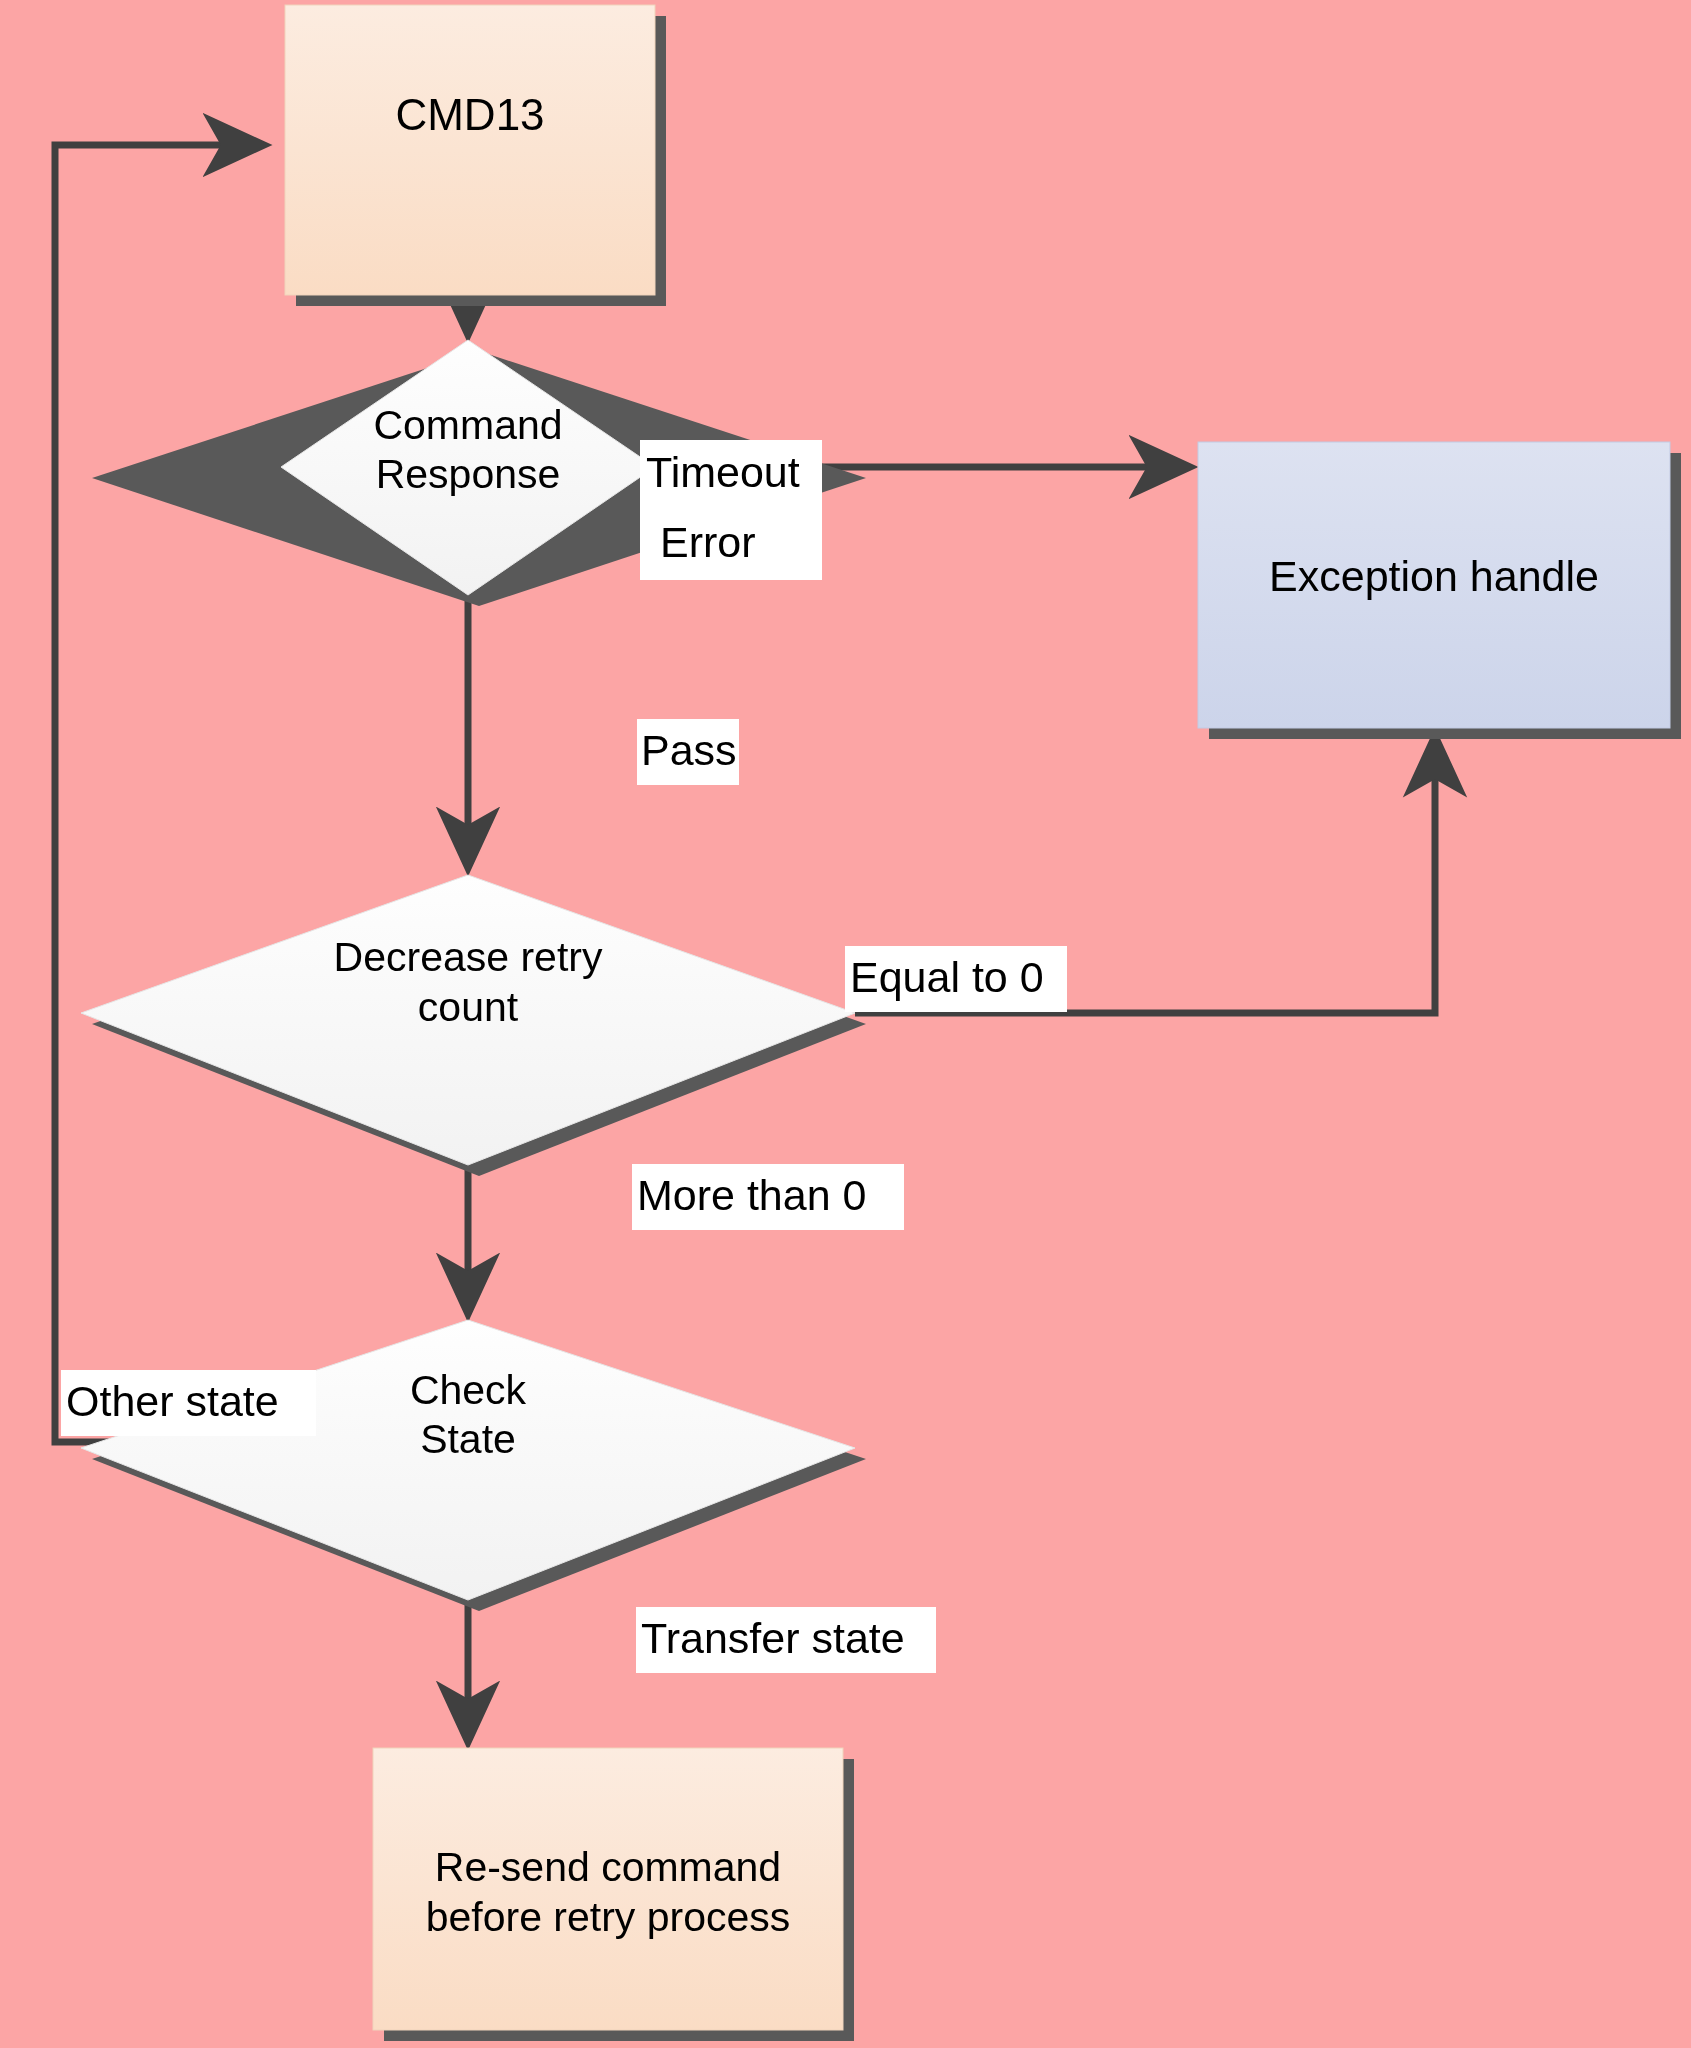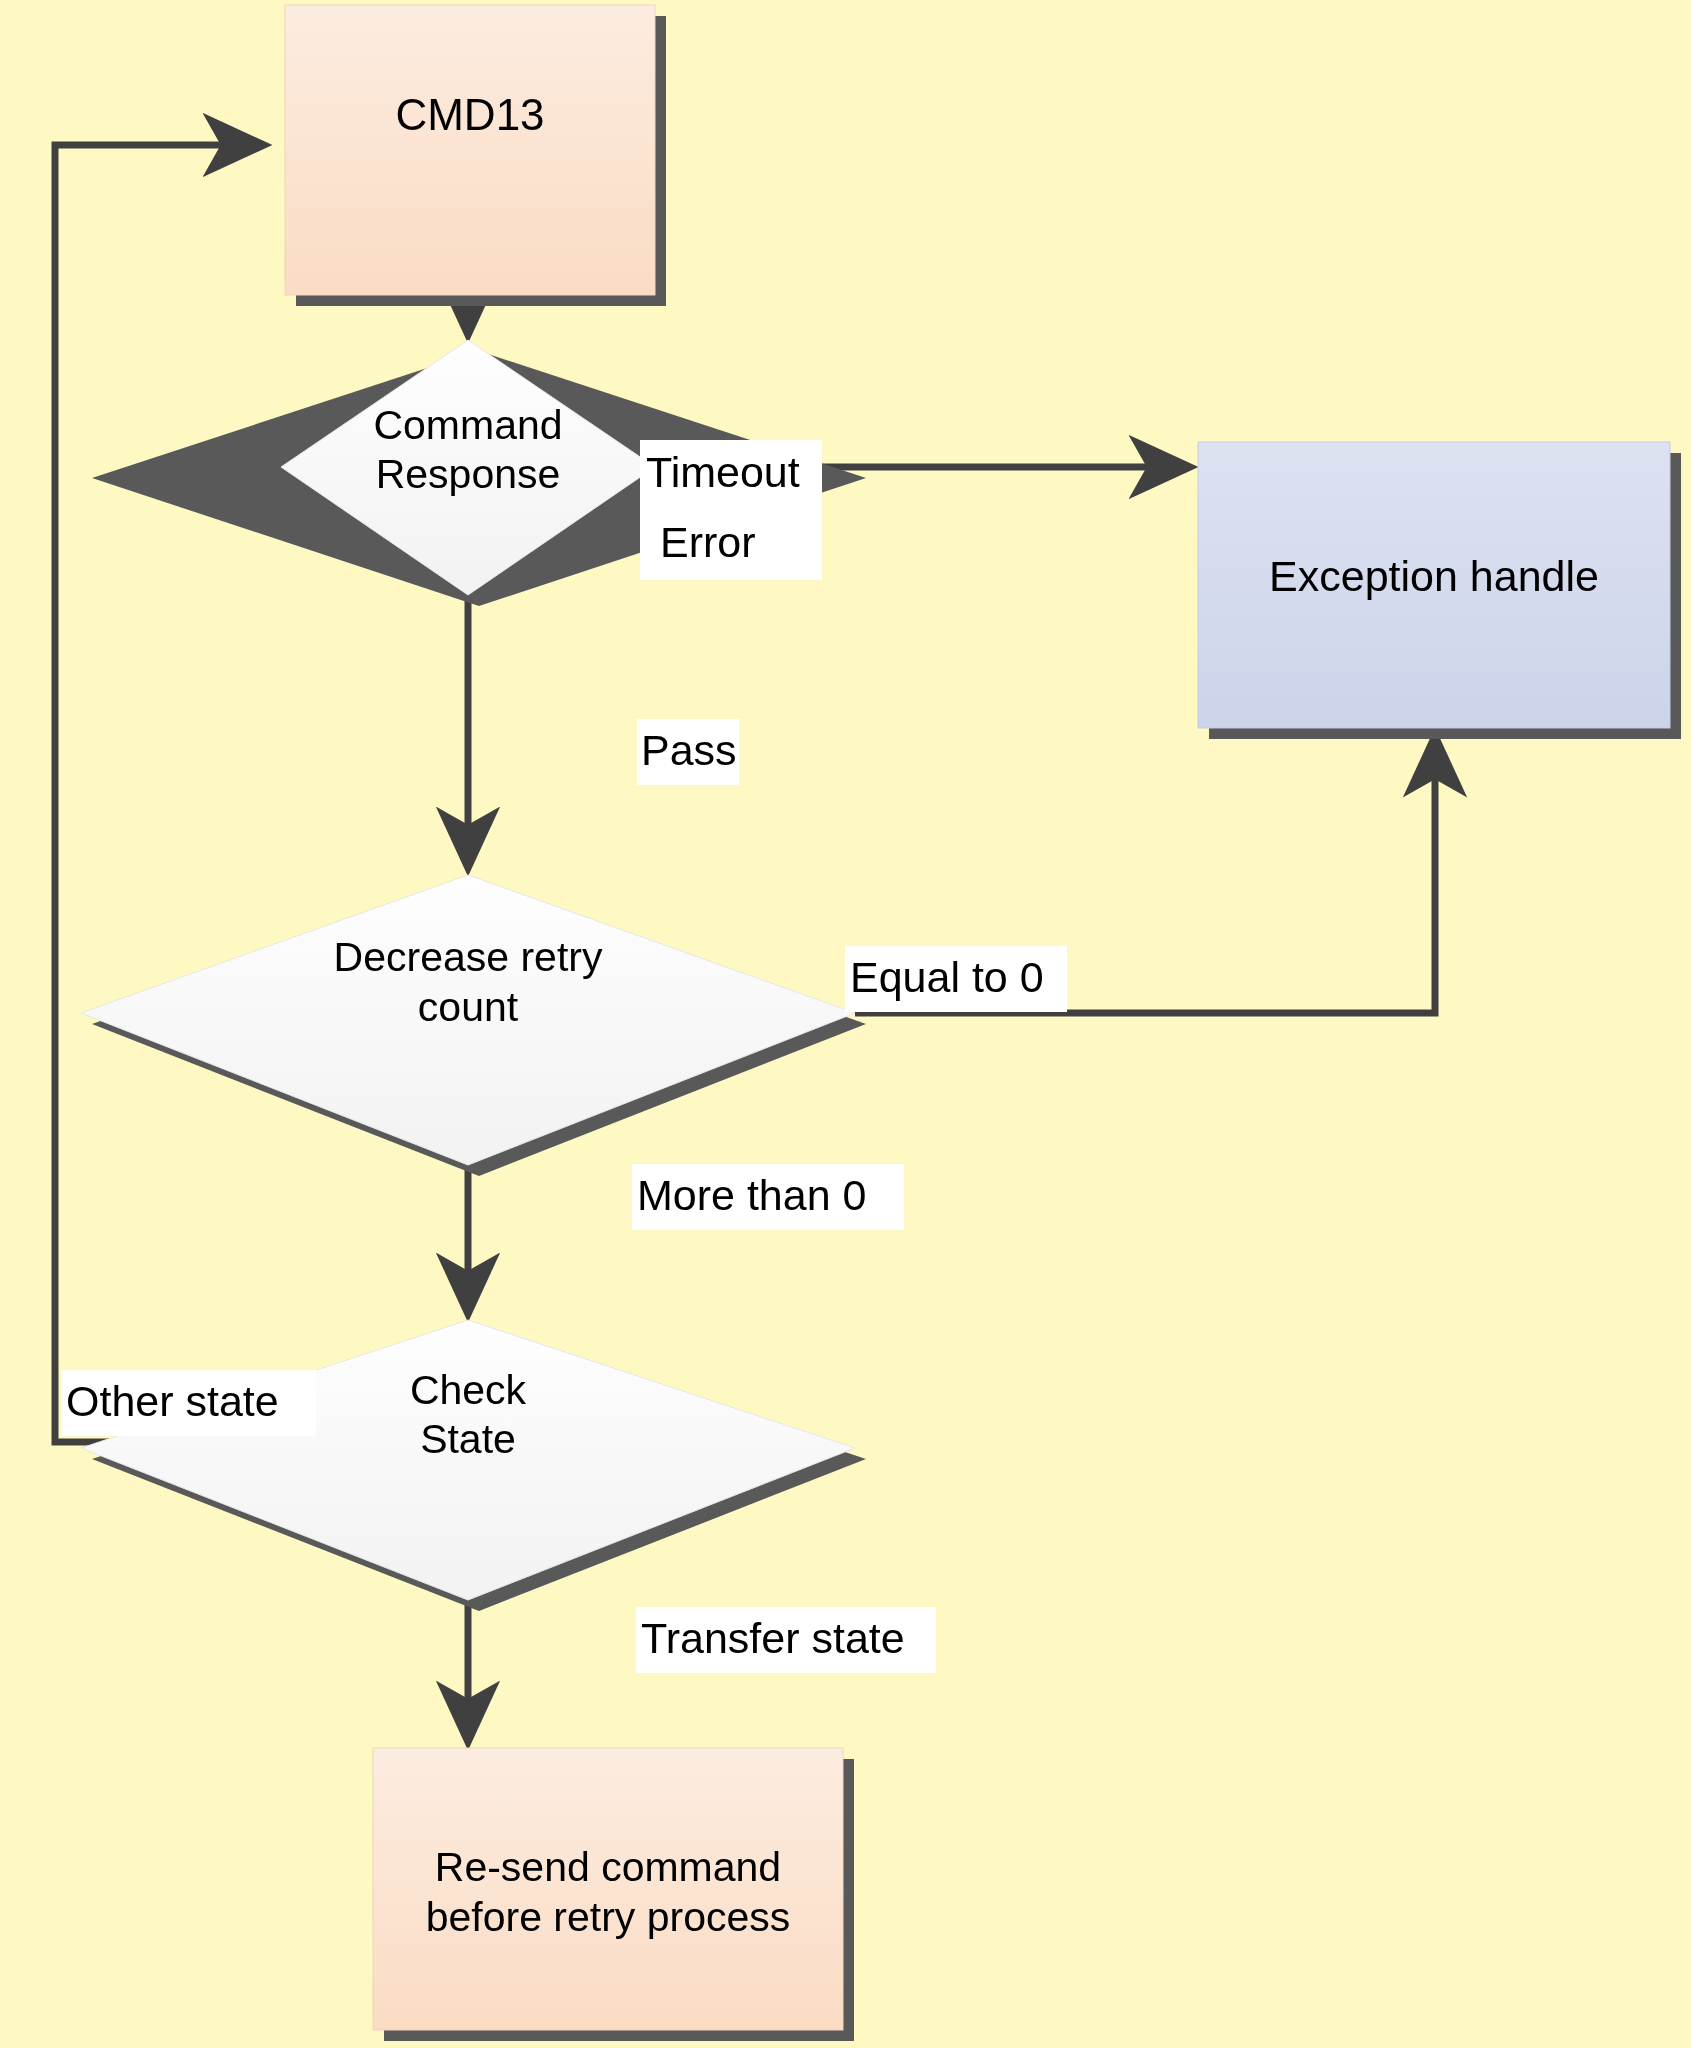--- a/index.html
+++ b/index.html
@@ -7,21 +7,21 @@
     padding: 0;
     background: #000000;
   }
   body {
     font-family: "Liberation Sans", sans-serif;
   }
   #canvas {
     position: relative;
     width: 1691px;
     height: 2048px;
-    background: #fef9c3;
+    background: #fca5a5;
     overflow: hidden;
   }
   svg.layer {
     position: absolute;
     top: 0; left: 0;
     width: 1691px;
     height: 2048px;
   }
   .node-text {
     font-family: "Liberation Sans", sans-serif;

